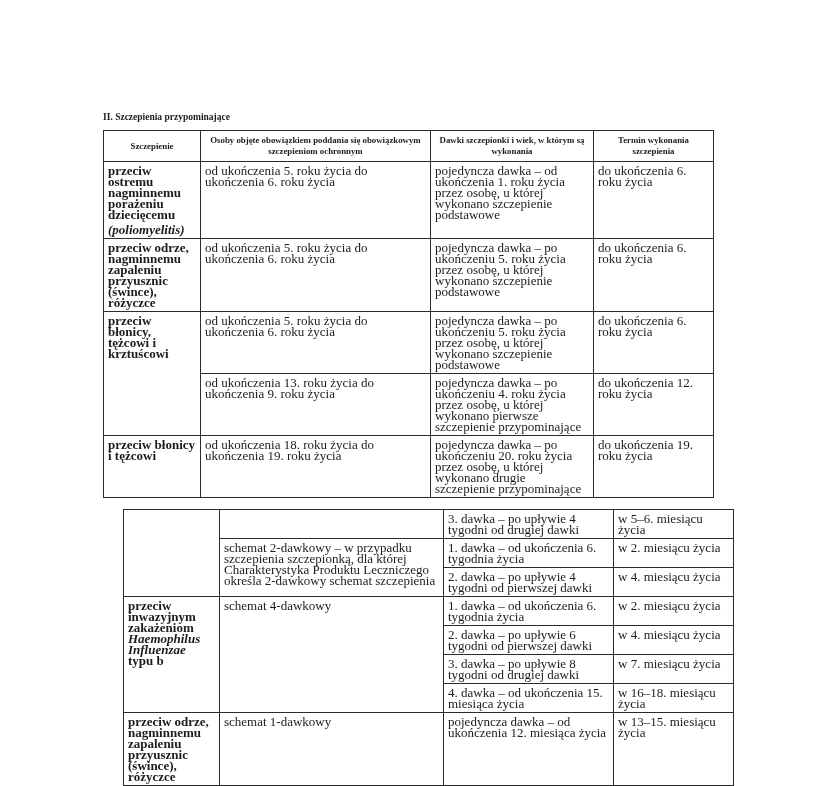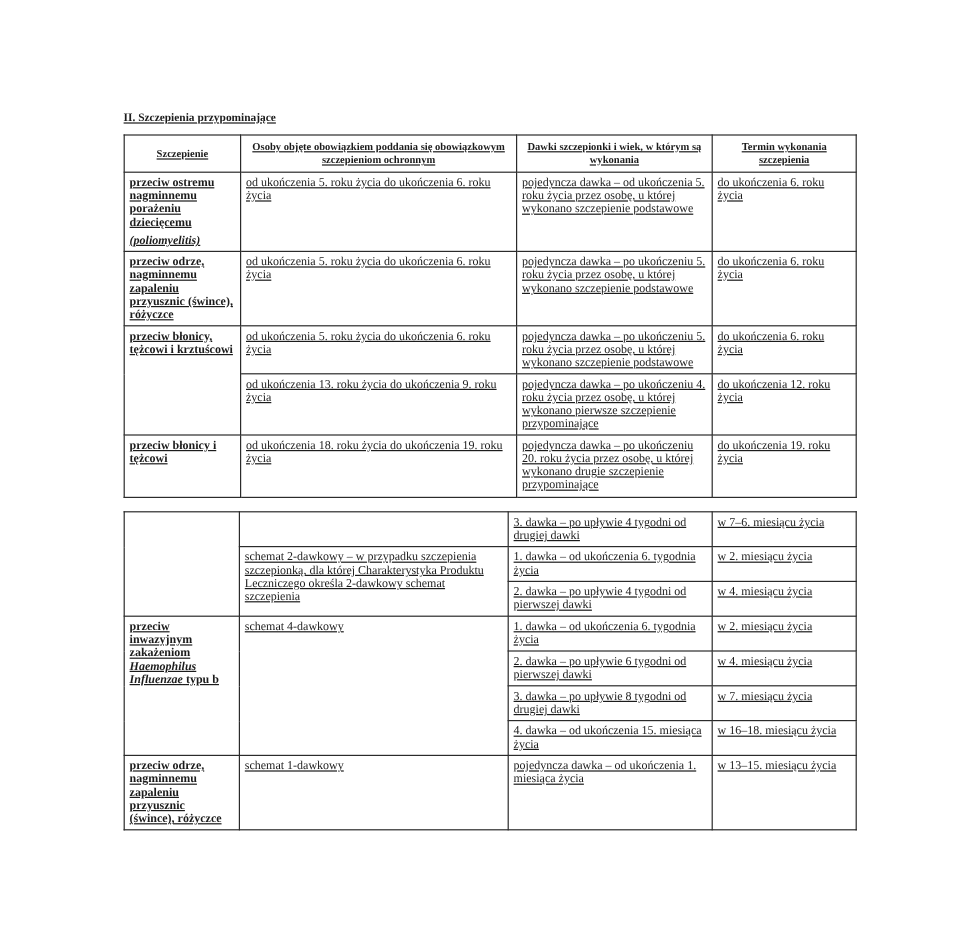--- a/index.html
+++ b/index.html
@@ -3,32 +3,32 @@
 <meta charset="utf-8">
 <style>
   * { margin:0; padding:0; box-sizing:border-box; }
   html,body { background:#ffffff; }
   body {
     width:816px; height:786px; position:relative; overflow:hidden;
     font-family:"Liberation Serif","DejaVu Serif",serif;
     color:#1c1c1c;
     -webkit-font-smoothing:antialiased;
   }
-  .content { position:absolute; left:103px; top:94px; width:612px;text-decoration:underline; }
+  .content { position:absolute; left:103px; top:112px; width:612px; }
   .doc-title { font-size:9.5px; font-weight:bold; margin-bottom:8px; }
   table.tbl {
     border-collapse:collapse; table-layout:fixed; width:610px;
     border:1.5px solid #2b2b2b;
   }
-  table.t2 { margin-top:11px; }
+  table.t2 { margin-top:11px;margin-left:20px; }
   .tbl th, .tbl td {
     border:1px solid #2b2b2b;
     vertical-align:top;
     padding:3px 5px 3px 4px;
-    font-size:10px; line-height:11px;
+    font-size:13px; line-height:11px;
     overflow:hidden;
   }
   .tbl th {
     font-weight:bold; text-align:center; vertical-align:middle;
     font-size:8.8px; line-height:11px; padding:4px 6px;
   }
   td.c1 { font-weight:bold; }
   .it { font-style:italic; }
   .block { display:block; margin-top:4px; }
 </style>
@@ -54,21 +54,21 @@
         <th>Termin wykonania szczepienia</th>
       </tr>
     </thead>
     <tbody>
       <tr style="height:63px">
         <td class="c1">
           <span>przeciw ostremu nagminnemu porażeniu dziecięcemu</span>
           <span class="it block">(poliomyelitis)</span>
         </td>
         <td>od ukończenia 5. roku życia do ukończenia 6. roku życia</td>
-        <td>pojedyncza dawka – od ukończenia 5. roku życia przez osobę, u której wykonano szczepienie podstawowe</td>
+        <td>pojedyncza dawka – od ukończenia 1. roku życia przez osobę, u której wykonano szczepienie podstawowe</td>
         <td>do ukończenia 6. roku życia</td>
       </tr>
       <tr style="height:54px">
         <td class="c1">przeciw odrze, nagminnemu zapaleniu przyusznic (śwince), różyczce</td>
         <td>od ukończenia 5. roku życia do ukończenia 6. roku życia</td>
         <td>pojedyncza dawka – po ukończeniu 5. roku życia przez osobę, u której wykonano szczepienie podstawowe</td>
         <td>do ukończenia 6. roku życia</td>
       </tr>
       <tr style="height:36px">
         <td class="c1" rowspan="2">przeciw błonicy, tężcowi i krztuścowi</td>
@@ -95,21 +95,21 @@
       <col style="width:96px">
         <col style="width:224px">
         <col style="width:170px">
         <col style="width:120px">
     </colgroup>
     <tbody>
       <tr style="height:27px">
         <td class="c1" rowspan="3"></td>
         <td></td>
         <td>3. dawka – po upływie 4 tygodni od drugiej dawki</td>
-        <td>w 7–6. miesiącu życia</td>
+        <td>w 5–6. miesiącu życia</td>
       </tr>
       <tr style="height:28px">
         <td rowspan="2">schemat 2-dawkowy – w przypadku szczepienia szczepionką, dla której Charakterystyka Produktu Leczniczego określa 2-dawkowy schemat szczepienia</td>
         <td>1. dawka – od ukończenia 6. tygodnia życia</td>
         <td>w 2. miesiącu życia</td>
       </tr>
       <tr style="height:29px">
         <td>2. dawka – po upływie 4 tygodni od pierwszej dawki</td>
         <td>w 4. miesiącu życia</td>
       </tr>
@@ -131,19 +131,19 @@
         <td>3. dawka – po upływie 8 tygodni od drugiej dawki</td>
         <td>w 7. miesiącu życia</td>
       </tr>
       <tr style="height:26px">
         <td>4. dawka – od ukończenia 15. miesiąca życia</td>
         <td>w 16–18. miesiącu życia</td>
       </tr>
       <tr style="height:52px">
         <td class="c1">przeciw odrze, nagminnemu zapaleniu przyusznic (śwince), różyczce</td>
         <td>schemat 1-dawkowy</td>
-        <td>pojedyncza dawka – od ukończenia 1. miesiąca życia</td>
+        <td>pojedyncza dawka – od ukończenia 12. miesiąca życia</td>
         <td>w 13–15. miesiącu życia</td>
       </tr>
     </tbody>
   </table>
 
 </div>
 
 </body></html>

